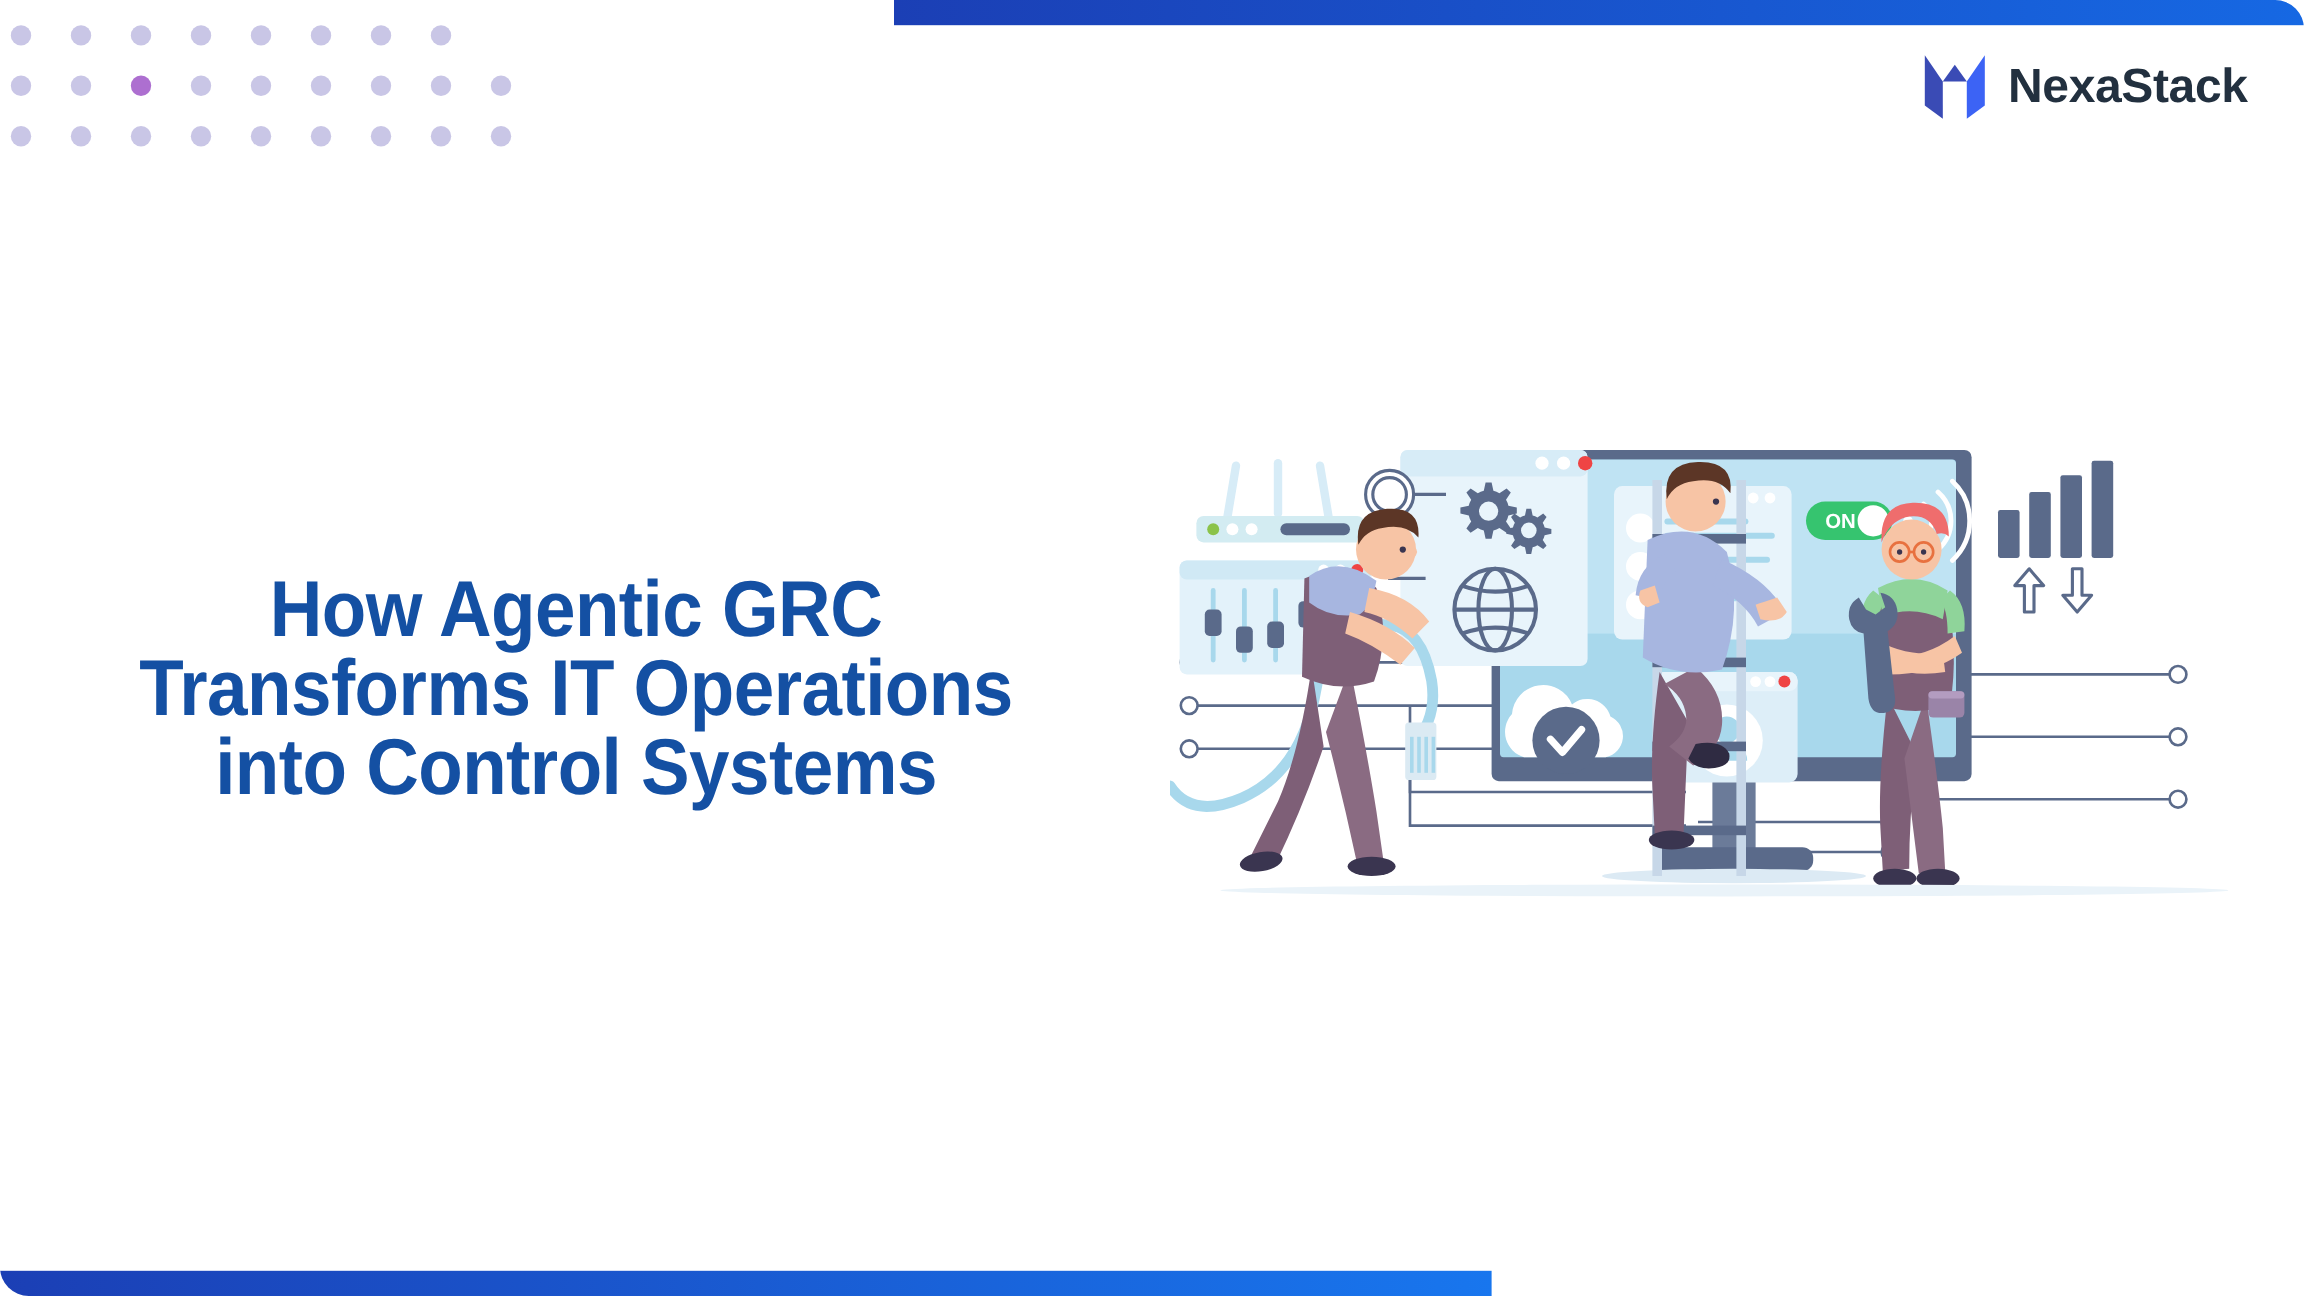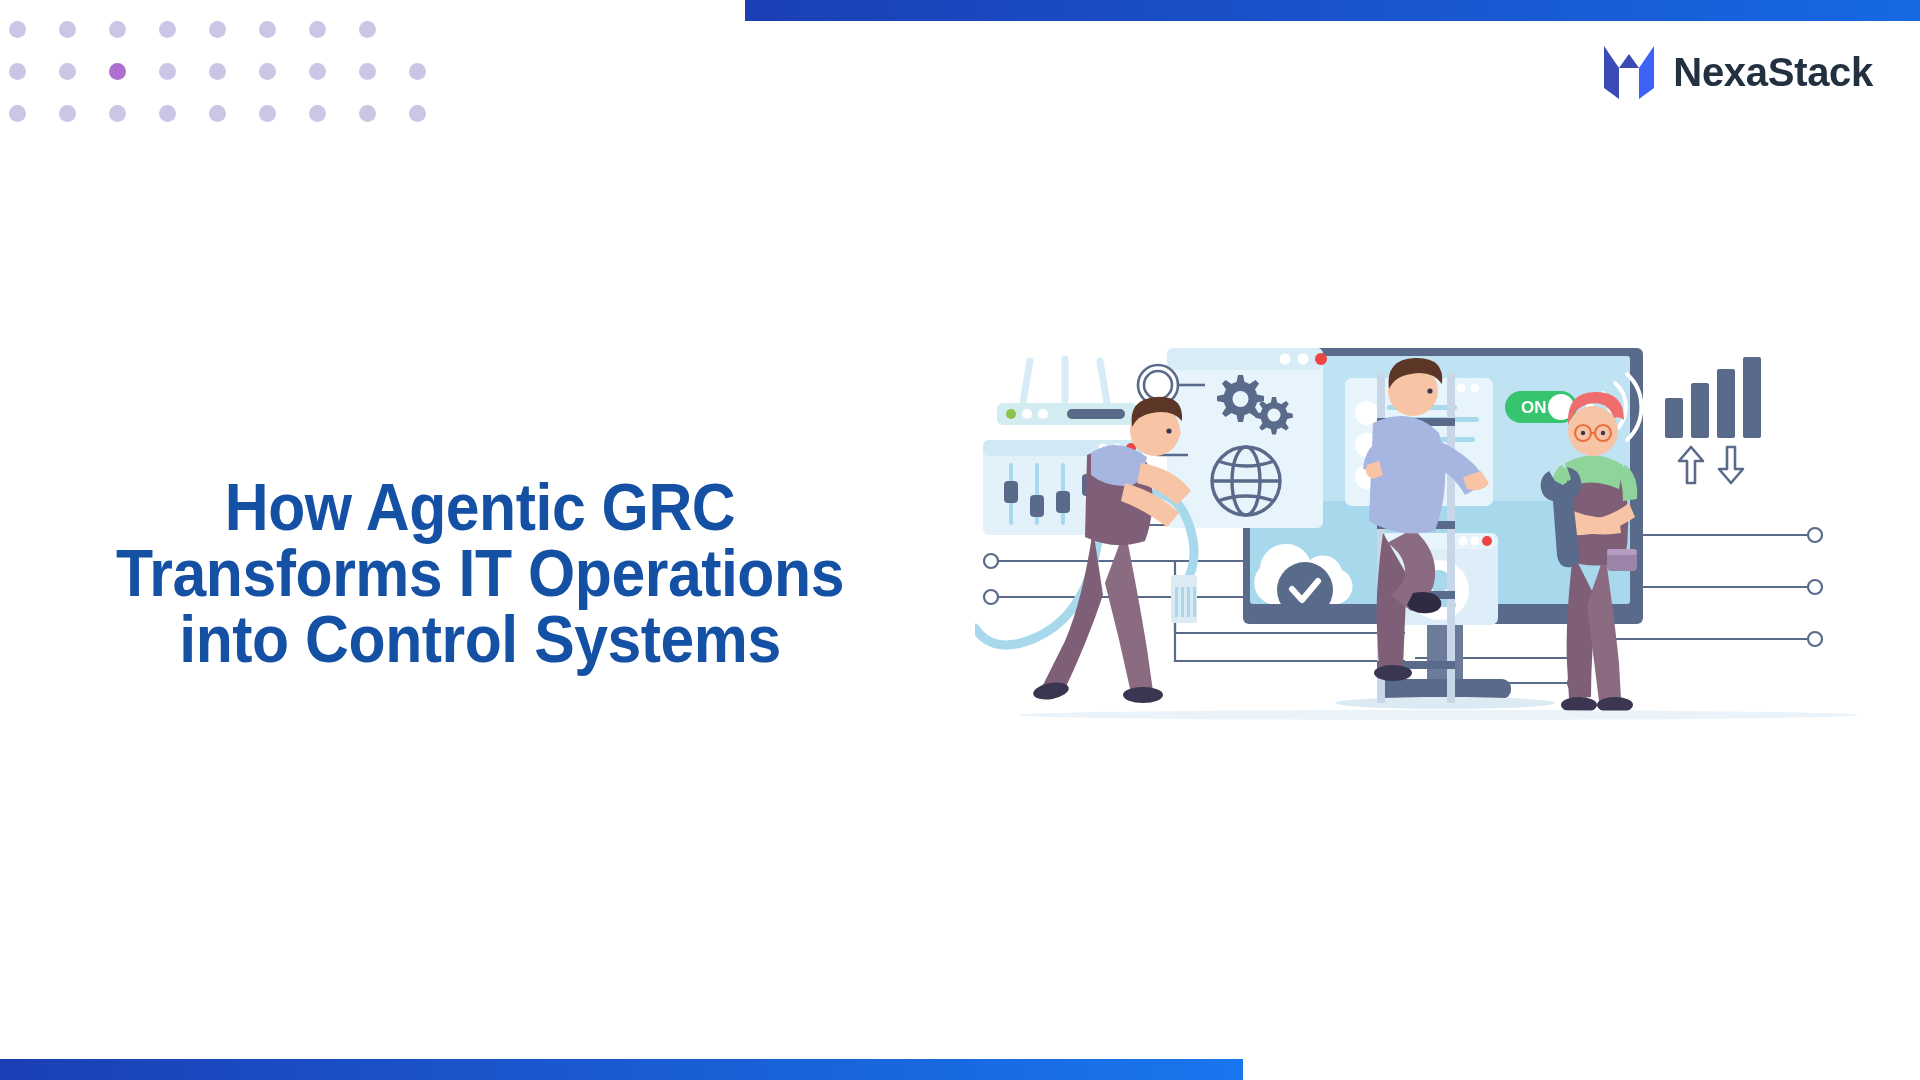--- a/index.html
+++ b/index.html
@@ -3,21 +3,21 @@
 <meta charset="utf-8">
 <style>
   html,body{margin:0;padding:0;}
   body{
     width:1920px;height:1080px;
     background:#ffffff;
     font-family:"Liberation Sans", sans-serif;
     overflow:hidden;
     position:relative;
   }
-  .stage{position:absolute;inset:0;width:1920px;height:1080px;overflow:hidden;}
+  .stage{position:absolute;inset:0;width:1920px;height:1080px;overflow:hidden;border-radius:24px;}
 
   
   .bar-top{
     position:absolute;left:745px;top:0;width:1175px;height:21px;
     background:linear-gradient(90deg,#1b3fb5 0%,#1668e3 100%);
   }
   .bar-bottom{
     position:absolute;left:0;top:1059px;width:1243px;height:21px;
     background:linear-gradient(90deg,#1b3fb5 0%,#1876ee 100%);
   }
@@ -49,21 +49,21 @@
     font-weight:700;
     font-size:66px;
     line-height:1.0;
     letter-spacing:-0.5px;
     transform:scaleX(0.92);
     transform-origin:center center;
   }
   .headline .ln{display:block;}
 
   
-  .illus{position:absolute;left:975px;top:343px;width:925px;height:430px;}
+  .illus{position:absolute;left:975px;top:370px;width:925px;height:430px;}
   .illus svg{display:block;width:925px;height:430px;}
 </style>
 </head>
 <body>
 
 <div class="stage">
 
   <div class="bar-top"></div>
 
   <div class="dotgrid" id="dotgrid">

